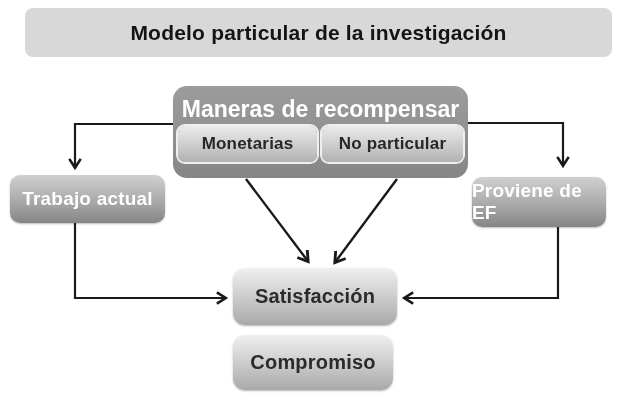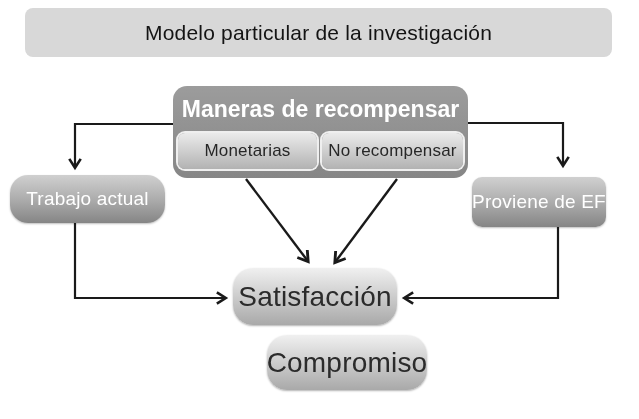--- a/index.html
+++ b/index.html
@@ -6,66 +6,66 @@
   .canvas{
     position:relative;
     width:639px;height:419px;
     background:#ffffff;
     font-family:"Liberation Sans", sans-serif;
     overflow:hidden;
   }
   .box{
     position:absolute;
     display:flex;align-items:center;justify-content:center;
-    font-weight:normal;
+    font-weight:bold;
     box-sizing:border-box;
-    text-align:center;
+    text-align:left;
     letter-spacing:0.2px;
   }
   .title-box{
     left:25px;top:8px;width:587px;height:49px;
     background:#d8d8d8;
     border-radius:8px;
     color:#141414;font-size:21px;
   }
   .parent-box{
     left:173px;top:86px;width:295px;height:92px;
     background:linear-gradient(#9c9c9c,#868686);
     border-radius:14px;
   }
   .parent-label{
     position:absolute;left:173px;top:86px;width:295px;height:47px;
     display:flex;align-items:center;justify-content:center;
     color:#ffffff;font-size:23px;font-weight:bold;
   }
   .sub-box{
-    height:36px;top:133px;
+    height:36px;top:126px;
     background:linear-gradient(#ebebeb,#b2b2b2);
     border-radius:7px;
     box-shadow:0 0 0 2px #efefef;
     color:#272727;font-size:17px;
   }
   .sub-box.monetarias{left:178px;width:139px;}
   .sub-box.no-monetarias{left:322px;width:141px;}
   .mid-box{
     background:linear-gradient(#d0d0d0 0%,#a9a9a9 55%,#858585 100%);
     border-radius:10px;
     color:#ffffff;font-size:19px;
     box-shadow:0 1px 2px rgba(0,0,0,0.25);
   }
-  .mid-box.trabajo{left:10px;top:175px;width:155px;height:48px;border-radius:18px;}
+  .mid-box.trabajo{left:10px;top:175px;width:155px;height:48px;}
   .mid-box.proviene{left:472px;top:177px;width:134px;height:50px;}
   .light-box{
     background:linear-gradient(#f0f0f0,#a9a9a9);
-    border-radius:20px;
-    color:#2b2b2b;font-size:28px;
+    border-radius:12px;
+    color:#2b2b2b;font-size:20px;
     box-shadow:0 1px 2px rgba(0,0,0,0.3);
   }
   .light-box.satisfaccion{left:233px;top:268px;width:164px;height:57px;}
-  .light-box.compromiso{left:233px;top:335px;width:160px;height:55px;margin-left:34px;}
+  .light-box.compromiso{left:233px;top:335px;width:160px;height:55px;}
   svg.arrows{
     position:absolute;left:0;top:0;width:639px;height:419px;
     pointer-events:none;
   }
   svg.arrows path{fill:none;stroke:#1a1a1a;}
 </style>
 </head>
 <body>
 
 <div class="canvas">
@@ -74,21 +74,21 @@
     <span>Modelo particular de la investigación</span>
   </div>
 
   <div class="box parent-box"></div>
   <div class="parent-label">Maneras de recompensar</div>
 
   <div class="box sub-box monetarias">
     <span>Monetarias</span>
   </div>
   <div class="box sub-box no-monetarias">
-    <span>No recompensar</span>
+    <span>No particular</span>
   </div>
 
   <div class="box mid-box trabajo">
     <span>Trabajo actual</span>
   </div>
   <div class="box mid-box proviene">
     <span>Proviene de EF</span>
   </div>
 
   <div class="box light-box satisfaccion">

